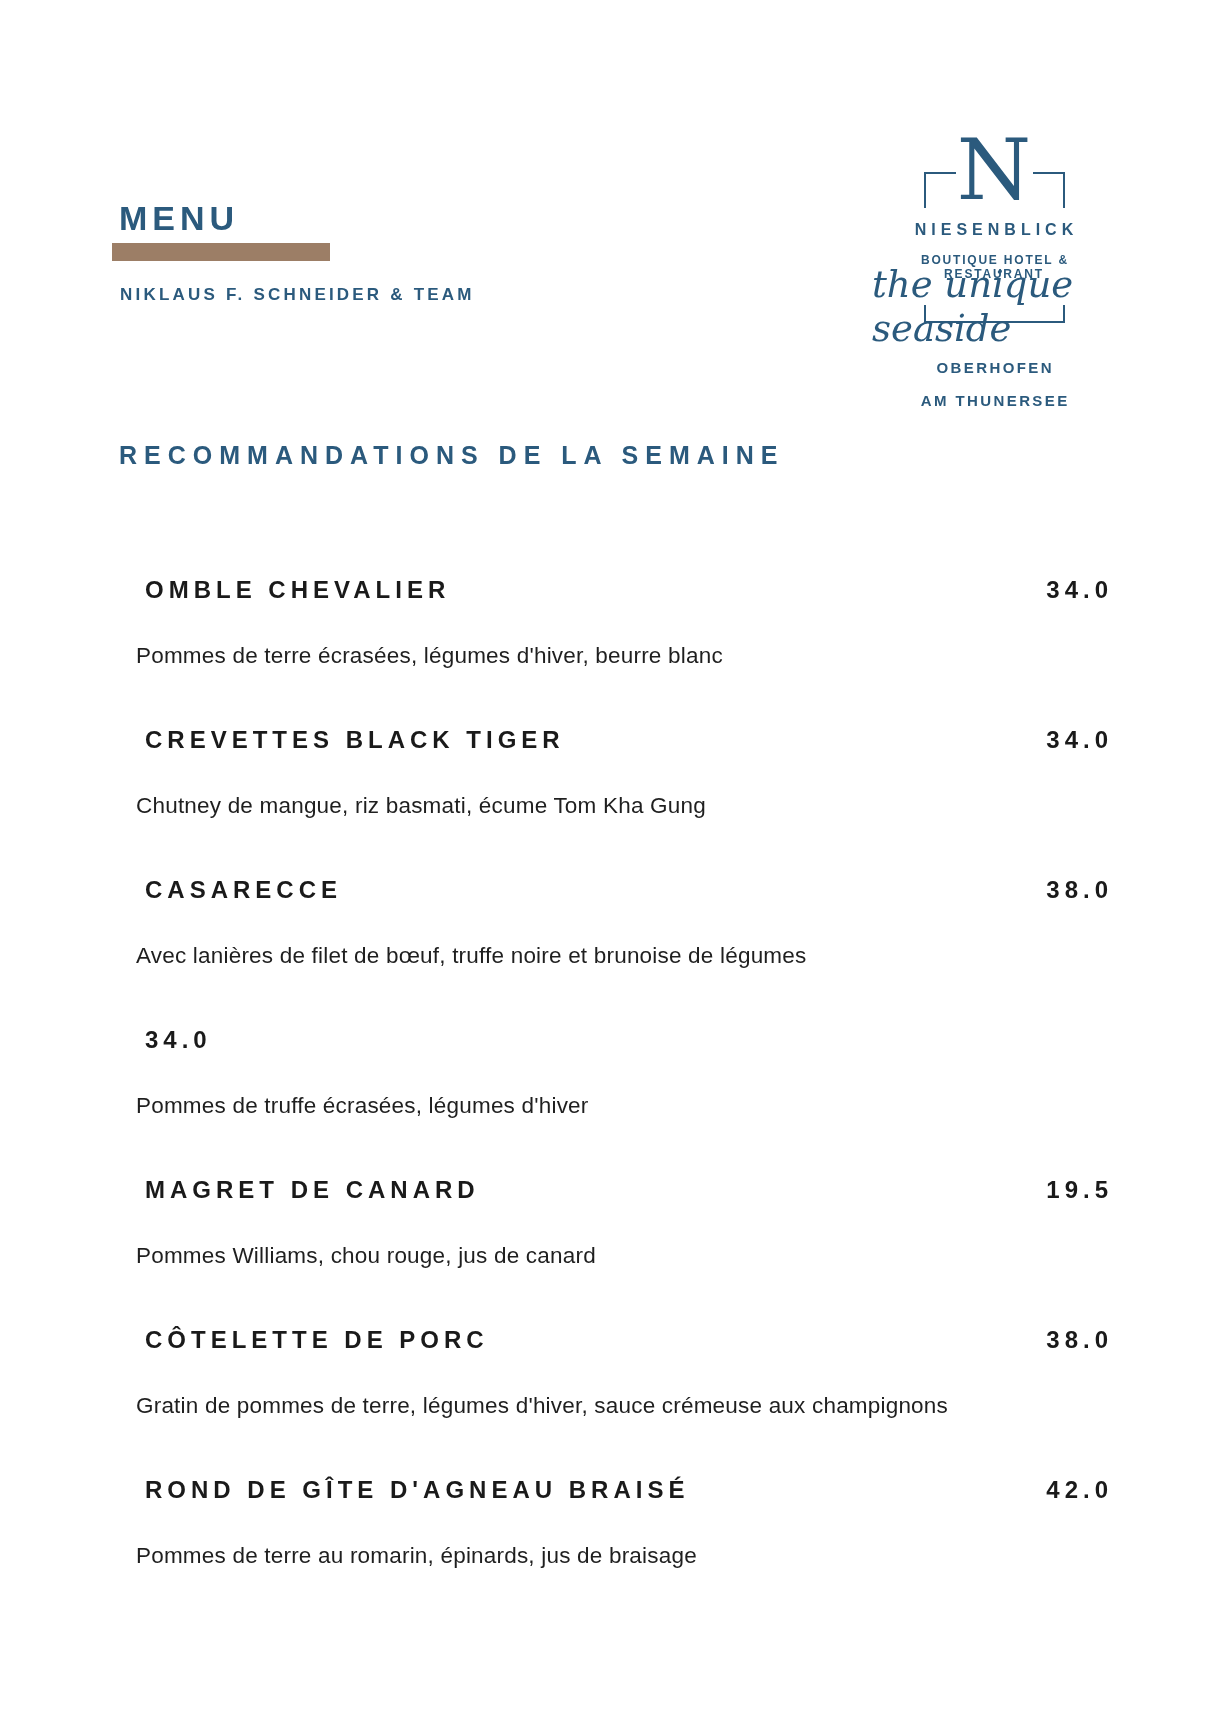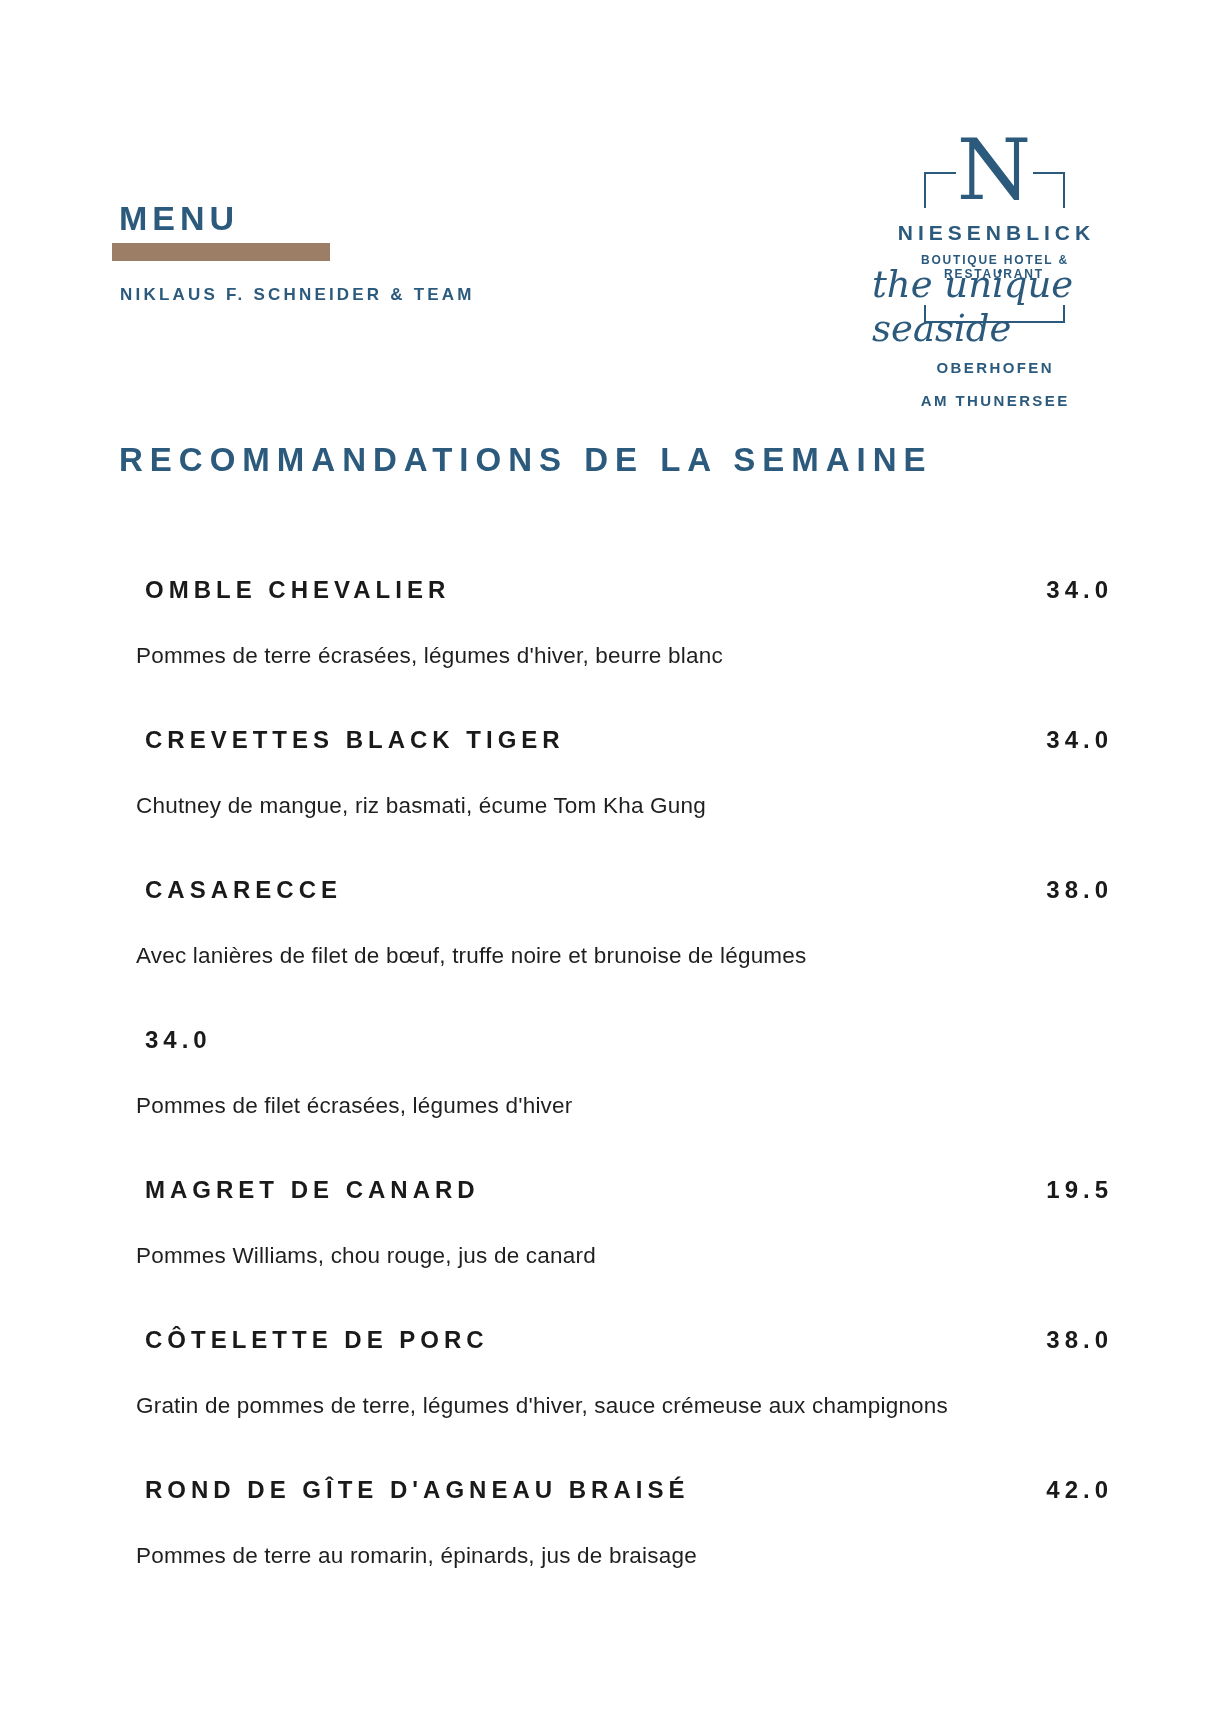--- a/index.html
+++ b/index.html
@@ -45,21 +45,21 @@
     font-size: 85px; line-height: 1;
     color: #2B5A7D;
   }
   .bracket { position: absolute; border: 0 solid #2B5A7D; }
   .bracket-tl { left: 83px; top: 63px;  width: 32px; height: 36px; border-top-width: 2px; border-left-width: 2px; }
   .bracket-tr { left: 192px; top: 63px; width: 32px; height: 36px; border-top-width: 2px; border-right-width: 2px; }
   .bracket-bottom { left: 83px; top: 196px; width: 141px; height: 16px; border-left-width: 2px; border-right-width: 2px; border-bottom-width: 2px; }
   .logo-name {
     position: absolute; left: 28px; top: 104px; width: 250px;
     text-align: center;
-    font-size: 21px; font-weight: bold; letter-spacing: 5px;
+    font-size: 16px; font-weight: bold; letter-spacing: 5px;
     text-indent: 5px;
   }
   .logo-subtitle {
     position: absolute; left: 23px; top: 136px; width: 260px;
     text-align: center;
     font-size: 12px; font-weight: bold; letter-spacing: 1.8px;
     text-indent: 1.8px;
   }
   .logo-tagline {
     position: absolute; left: 23px; top: 146px; width: 260px;
@@ -72,21 +72,21 @@
     position: absolute; left: 28px; top: 234px; width: 250px;
     text-align: center;
     font-size: 15px; font-weight: bold; letter-spacing: 2.4px;
     text-indent: 2.4px;
     line-height: 16px;
   }
   
   .section-title {
     position: absolute;
     left: 91px; top: 412px;
-    font-size: 33px; font-weight: bold;
+    font-size: 25px; font-weight: bold;
     letter-spacing: 7px;
     color: #2B5A7D;
     line-height: 1.2;
     text-align: right;
   }
   
   .items {
     position: absolute;
     left: 90px; top: 520px;
     width: 1032px;
@@ -166,21 +166,21 @@
         <span class="item-name">CASARECCE</span>
         <span class="item-price">38.0</span>
       </div>
       <div class="item-desc">Avec lanières de filet de bœuf, truffe noire et brunoise de légumes</div>
     </div>
 
     <div class="item">
       <div class="item-row">
         <span class="item-price">34.0</span>
       </div>
-      <div class="item-desc">Pommes de filet écrasées, légumes d'hiver</div>
+      <div class="item-desc">Pommes de truffe écrasées, légumes d'hiver</div>
     </div>
 
     <div class="item">
       <div class="item-row">
         <span class="item-name">MAGRET DE CANARD</span>
         <span class="item-price">19.5</span>
       </div>
       <div class="item-desc">Pommes Williams, chou rouge, jus de canard</div>
     </div>
 

